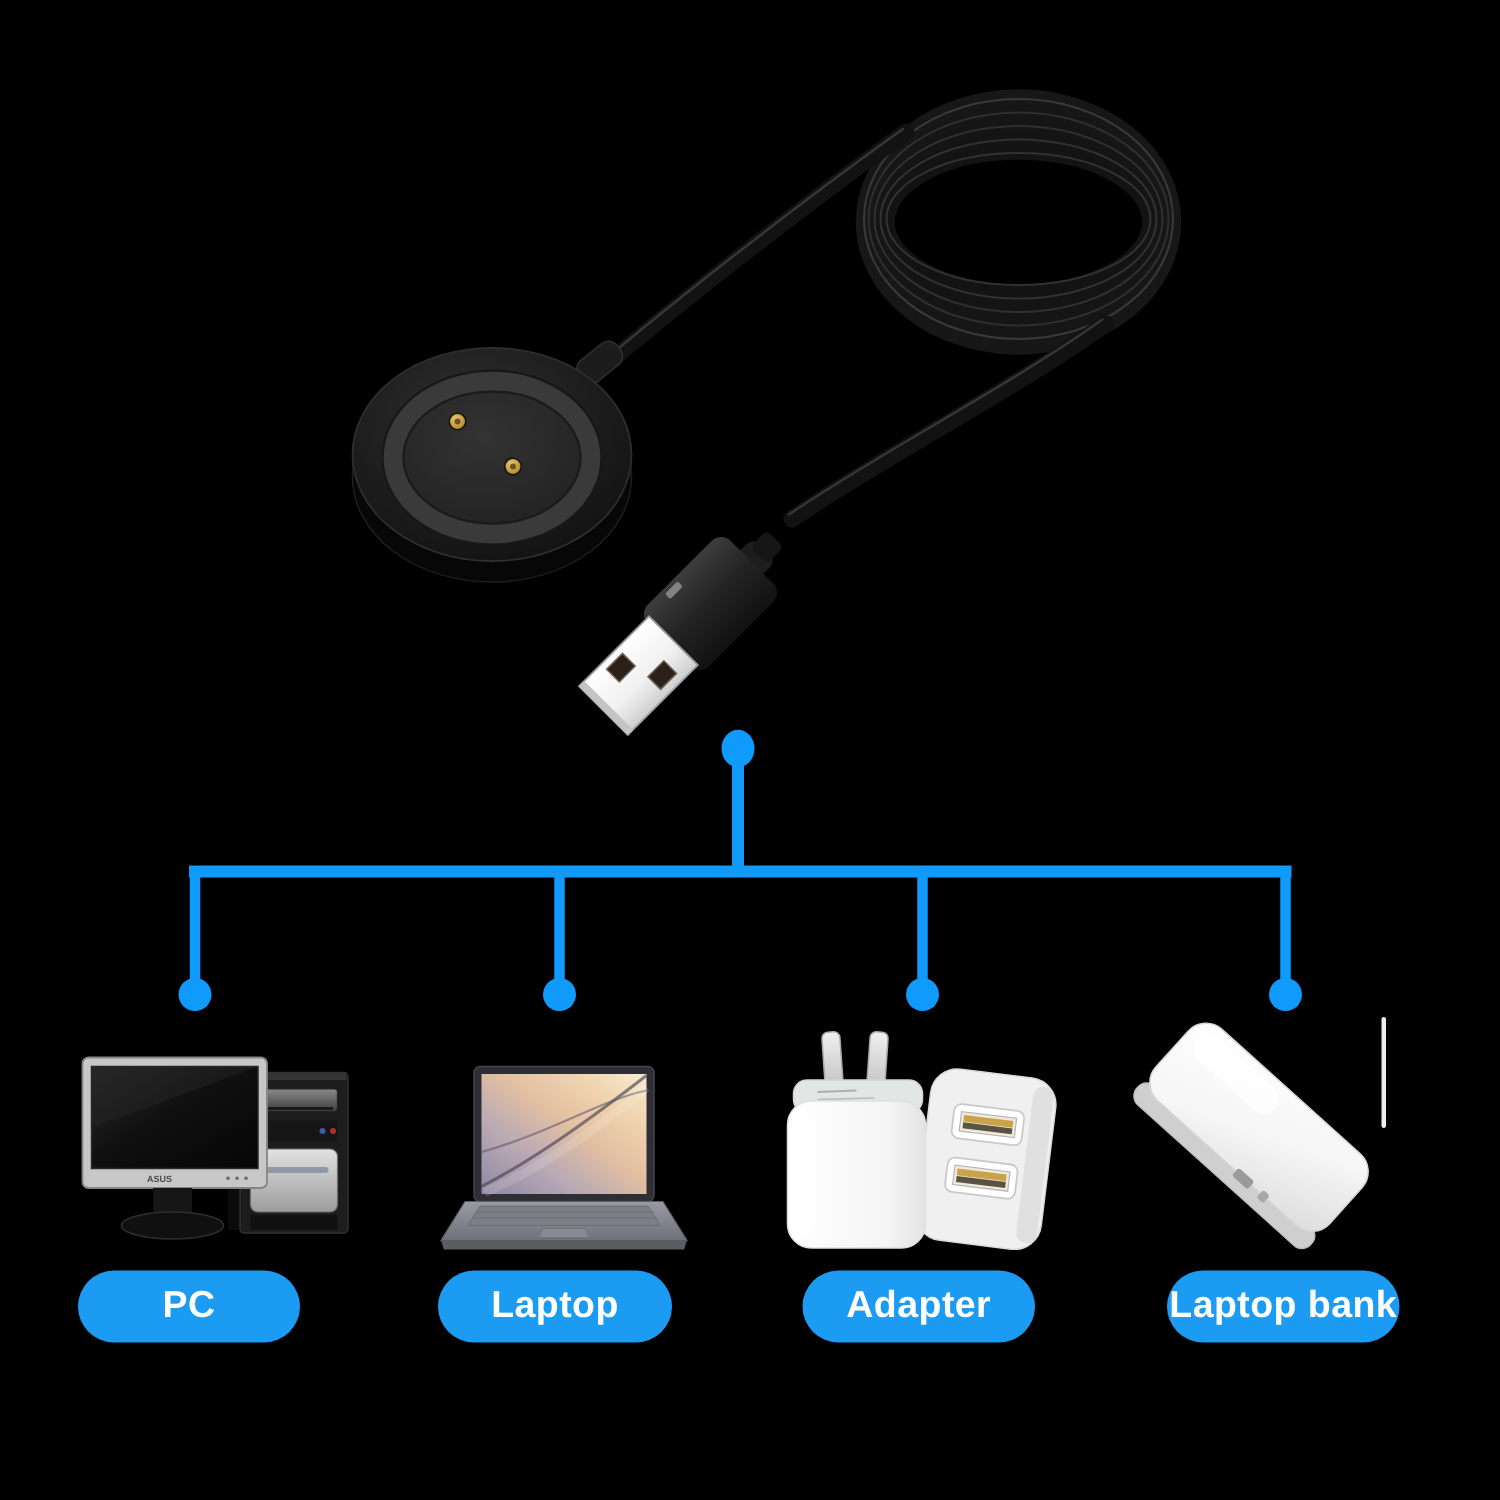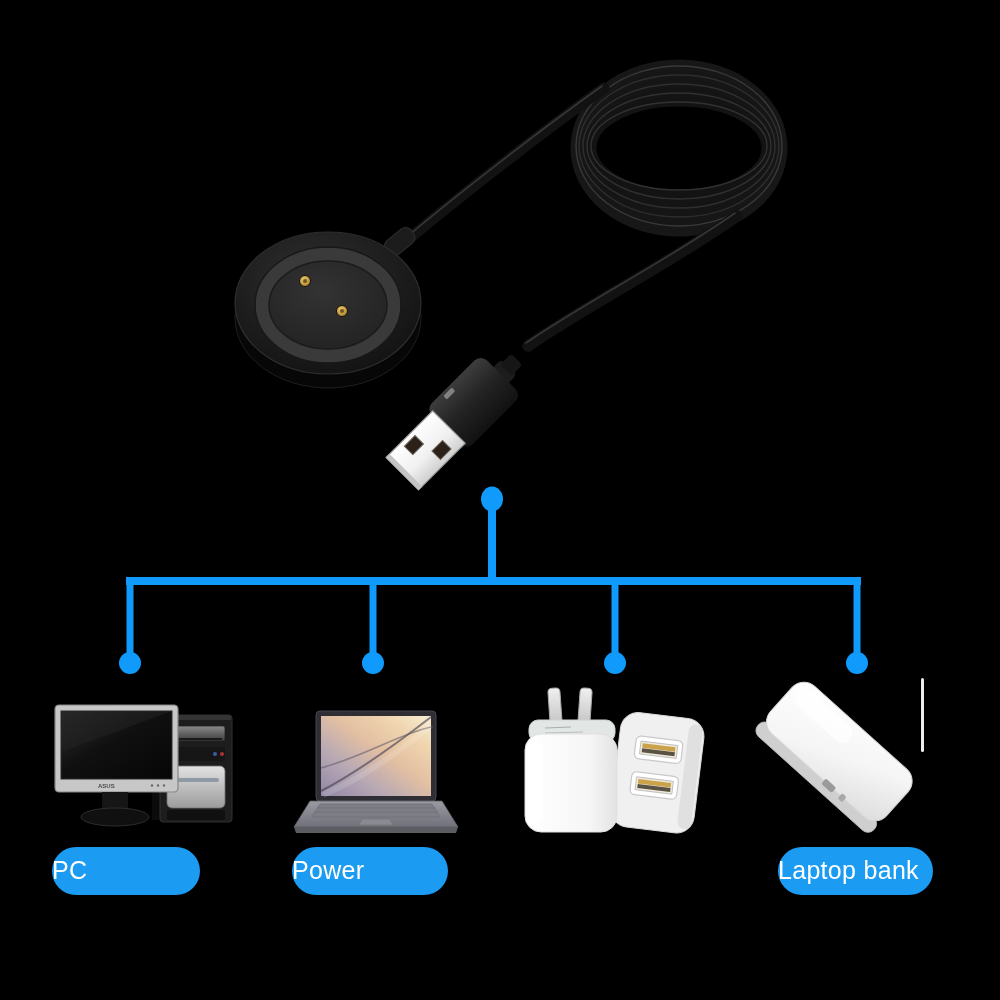--- a/index.html
+++ b/index.html
@@ -3,22 +3,22 @@
 <meta charset="utf-8">
 <style>
   html,body{margin:0;padding:0;background:#000;}
   .stage{
     position:relative;width:1000px;height:1000px;background:#000;
     font-family:"Liberation Sans",sans-serif;overflow:hidden;
   }
   .layer{position:absolute;}
   .pill{
     position:absolute;height:48px;border-radius:24px;background:#1b9bf1;
-    color:#fff;display:flex;align-items:center;justify-content:flex-start;
-    font-weight:normal;font-size:25px;letter-spacing:.3px;
+    color:#fff;display:flex;align-items:center;justify-content:center;
+    font-weight:bold;font-size:25px;letter-spacing:.3px;
   }
   .pill span{transform:translateY(-1px);}
   svg{display:block;}
 </style>
 </head>
 <body>
 
 <div class="stage">
 
   <svg class="layer" style="left:0;top:0" width="1000" height="500" viewBox="0 0 1000 500">
@@ -190,21 +190,21 @@
     <g>
       <polygon points="20,106 152,106 168,132 4,132" fill="url(#lapDeck)" stroke="#5e5e66" stroke-width=".8"></polygon>
       <polygon points="30,109 142,109 150,122 22,122" fill="#7e7e86" stroke="#6a6a72" stroke-width=".6"></polygon>
       <line x1="27" y1="113" x2="146" y2="113" stroke="#6a6a72" stroke-width=".6" opacity=".8"></line>
       <line x1="25" y1="117" x2="148" y2="117" stroke="#6a6a72" stroke-width=".6" opacity=".8"></line>
       <polygon points="72,124 100,124 103,130 69,130" fill="#8a8a92" stroke="#6f6f77" stroke-width=".6"></polygon>
       <polygon points="4,132 168,132 166,138 6,138" fill="#5c5c63"></polygon>
     </g>
   </svg>
   <div class="pill" style="left:292px;top:847px;width:156px">
-    <span>Power</span>
+    <span>Laptop</span>
   </div>
 
   <svg class="layer" style="left:505px;top:680px" width="210" height="165" viewBox="0 0 210 165">
     <defs>
       <linearGradient id="adpBody" x1="0" y1="0" x2="1" y2="0">
         <stop offset="0%" stop-color="#ffffff"></stop>
           <stop offset="70%" stop-color="#f6f6f6"></stop>
           <stop offset="100%" stop-color="#e3e3e3"></stop>
       </linearGradient>
       <linearGradient id="prong" x1="0" y1="0" x2="0" y2="1">
@@ -235,20 +235,23 @@
         <rect x="44" y="8" width="12" height="38" rx="4" fill="url(#prong)" stroke="#a8a8a8" stroke-width="1" transform="rotate(-4 50 27)"></rect>
         <rect x="74" y="8" width="12" height="38" rx="4" fill="url(#prong)" stroke="#a8a8a8" stroke-width="1" transform="rotate(4 80 27)"></rect>
       </g>
       <rect x="24" y="40" width="86" height="22" rx="9" fill="#e2e6e4" stroke="#cfd4d1" stroke-width="1"></rect>
       <line x1="40" y1="48" x2="66" y2="47" stroke="#9aa3a0" stroke-width="1.2" opacity=".8"></line>
       <line x1="40" y1="53" x2="78" y2="52" stroke="#9aa3a0" stroke-width="1" opacity=".6"></line>
       <rect x="20" y="54" width="92" height="98" rx="16" fill="url(#adpBody)" stroke="#e0e0e0" stroke-width="1"></rect>
       <rect x="24" y="62" width="14" height="82" rx="7" fill="#ffffff" opacity=".8"></rect>
     </g>
   </svg>
+  <div class="pill" style="left:535px;top:847px;width:155px">
+    <span>Adapter</span>
+  </div>
 
   <svg class="layer" style="left:735px;top:670px" width="260" height="170" viewBox="0 0 260 170">
     <defs>
       <linearGradient id="pbTop" x1="0" y1="0" x2="1" y2="1">
         <stop offset="0%" stop-color="#ffffff"></stop>
           <stop offset="55%" stop-color="#f5f5f5"></stop>
           <stop offset="100%" stop-color="#dcdcdc"></stop>
       </linearGradient>
     </defs>
     <g transform="translate(103,83) rotate(42)">

